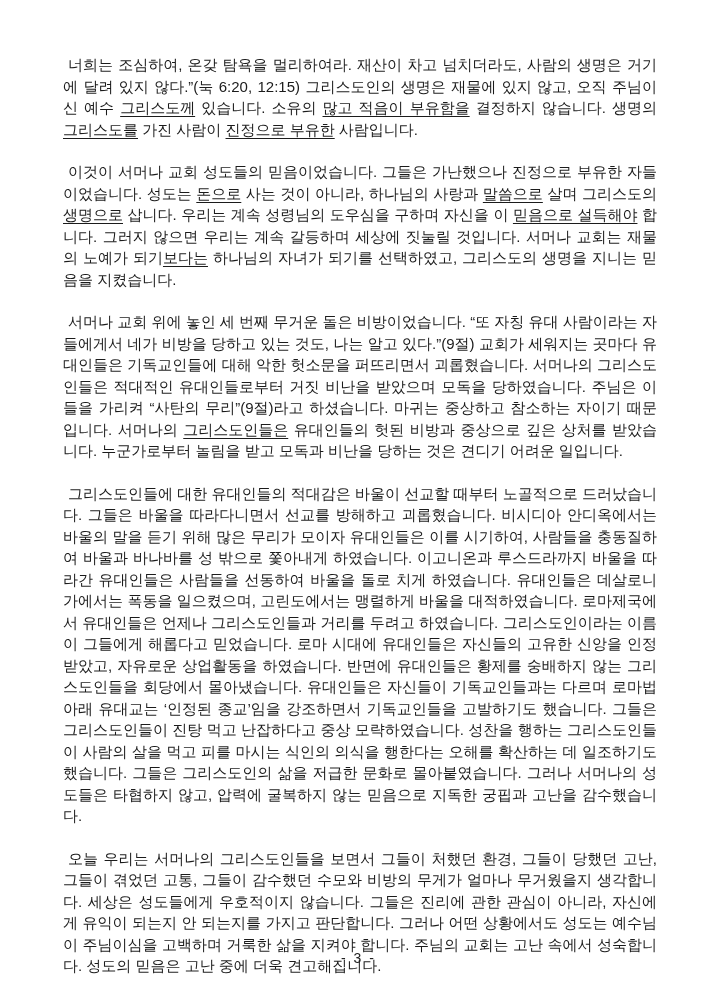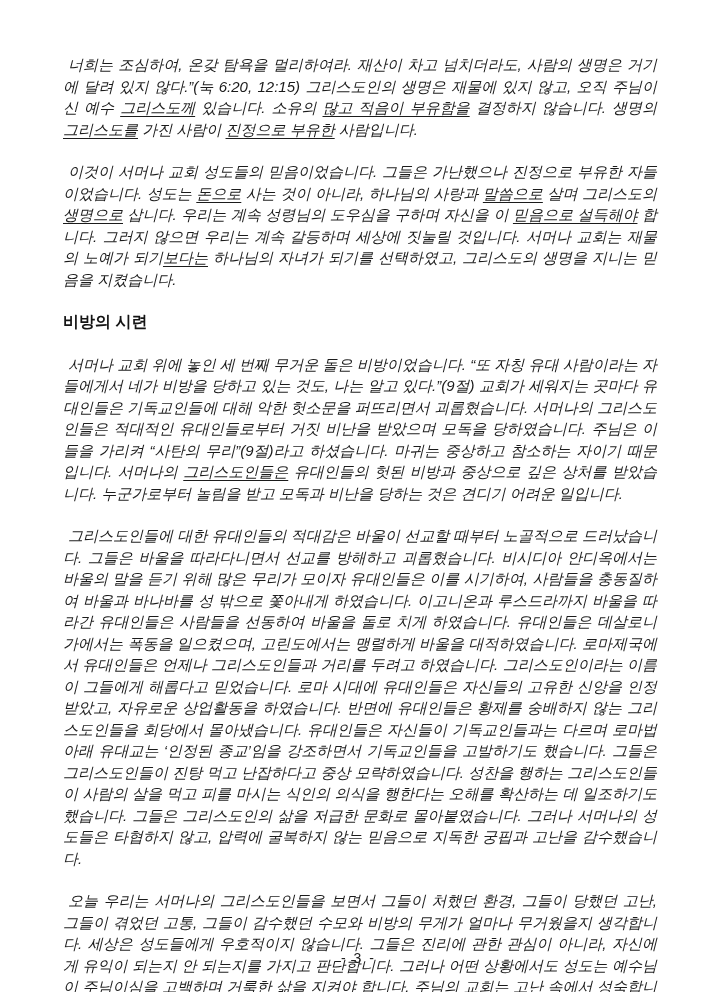--- a/index.html
+++ b/index.html
@@ -15,21 +15,20 @@
     font-family: "Liberation Sans", "DejaVu Sans", sans-serif;
     color: #1b1b1b;
   }
   .body-text p.para {
     font-size: 15px;
     line-height: 21.5px;
     text-align: justify;
     word-break: break-all;
     text-indent: 5px;
     margin: 0 0 21px 0;
-    font-style: italic;
   }
   .body-text h2.section-heading {
     font-size: 16px;
     line-height: 21.5px;
     font-weight: bold;
     margin: 0 0 21px 0;
     color: #141414;
   }
   .u {
     text-decoration: underline;
@@ -47,19 +46,18 @@
     color: #222222;
   }
 </style>
 </head>
 <body>
 
 <div class="page">
   <div class="body-text">
     <p class="para"><span>너희는 조심하여, 온갖 탐욕을 멀리하여라. 재산이 차고 넘치더라도, 사람의 생명은 거기에 달려 있지 않다.”(눅 6:20, 12:15) 그리스도인의 생명은 재물에 있지 않고, 오직 주님이신 예수 </span><span class="u">그리스도께</span><span> 있습니다. 소유의 </span><span class="u">많고 적음이 부유함을</span><span> 결정하지 않습니다. 생명의 </span><span class="u">그리스도를</span><span> 가진 사람이 </span><span class="u">진정으로 부유한</span><span> 사람입니다.</span></p>
     <p class="para"><span>이것이 서머나 교회 성도들의 믿음이었습니다. 그들은 가난했으나 진정으로 부유한 자들이었습니다. 성도는 </span><span class="u">돈으로</span><span> 사는 것이 아니라, 하나님의 사랑과 </span><span class="u">말씀으로</span><span> 살며 그리스도의 </span><span class="u">생명으로</span><span> 삽니다. 우리는 계속 성령님의 도우심을 구하며 자신을 이 </span><span class="u">믿음으로 설득해야</span><span> 합니다. 그러지 않으면 우리는 계속 갈등하며 세상에 짓눌릴 것입니다. 서머나 교회는 재물의 노예가 되기</span><span class="u">보다는</span><span> 하나님의 자녀가 되기를 선택하였고, 그리스도의 생명을 지니는 믿음을 지켰습니다.</span></p>
-    <h2 class="section-heading">비방의 시련</h2>
     <p class="para"><span>서머나 교회 위에 놓인 세 번째 무거운 돌은 비방이었습니다. “또 자칭 유대 사람이라는 자들에게서 네가 비방을 당하고 있는 것도, 나는 알고 있다.”(9절) 교회가 세워지는 곳마다 유대인들은 기독교인들에 대해 악한 헛소문을 퍼뜨리면서 괴롭혔습니다. 서머나의 그리스도인들은 적대적인 유대인들로부터 거짓 비난을 받았으며 모독을 당하였습니다. 주님은 이들을 가리켜 “사탄의 무리”(9절)라고 하셨습니다. 마귀는 중상하고 참소하는 자이기 때문입니다. 서머나의 </span><span class="u">그리스도인들은</span><span> 유대인들의 헛된 비방과 중상으로 깊은 상처를 받았습니다. 누군가로부터 놀림을 받고 모독과 비난을 당하는 것은 견디기 어려운 일입니다.</span></p>
     <p class="para"><span>그리스도인들에 대한 유대인들의 적대감은 바울이 선교할 때부터 노골적으로 드러났습니다. 그들은 바울을 따라다니면서 선교를 방해하고 괴롭혔습니다. 비시디아 안디옥에서는 바울의 말을 듣기 위해 많은 무리가 모이자 유대인들은 이를 시기하여, 사람들을 충동질하여 바울과 바나바를 성 밖으로 쫓아내게 하였습니다. 이고니온과 루스드라까지 바울을 따라간 유대인들은 사람들을 선동하여 바울을 돌로 치게 하였습니다. 유대인들은 데살로니가에서는 폭동을 일으켰으며, 고린도에서는 맹렬하게 바울을 대적하였습니다. 로마제국에서 유대인들은 언제나 그리스도인들과 거리를 두려고 하였습니다. 그리스도인이라는 이름이 그들에게 해롭다고 믿었습니다. 로마 시대에 유대인들은 자신들의 고유한 신앙을 인정받았고, 자유로운 상업활동을 하였습니다. 반면에 유대인들은 황제를 숭배하지 않는 그리스도인들을 회당에서 몰아냈습니다. 유대인들은 자신들이 기독교인들과는 다르며 로마법 아래 유대교는 ‘인정된 종교’임을 강조하면서 기독교인들을 고발하기도 했습니다. 그들은 그리스도인들이 진탕 먹고 난잡하다고 중상 모략하였습니다. 성찬을 행하는 그리스도인들이 사람의 살을 먹고 피를 마시는 식인의 의식을 행한다는 오해를 확산하는 데 일조하기도 했습니다. 그들은 그리스도인의 삶을 저급한 문화로 몰아붙였습니다. 그러나 서머나의 성도들은 타협하지 않고, 압력에 굴복하지 않는 믿음으로 지독한 궁핍과 고난을 감수했습니다.</span></p>
     <p class="para"><span>오늘 우리는 서머나의 그리스도인들을 보면서 그들이 처했던 환경, 그들이 당했던 고난, 그들이 겪었던 고통, 그들이 감수했던 수모와 비방의 무게가 얼마나 무거웠을지 생각합니다. 세상은 성도들에게 우호적이지 않습니다. 그들은 진리에 관한 관심이 아니라, 자신에게 유익이 되는지 안 되는지를 가지고 판단합니다. 그러나 어떤 상황에서도 성도는 예수님이 주님이심을 고백하며 거룩한 삶을 지켜야 합니다. 주님의 교회는 고난 속에서 성숙합니다. 성도의 믿음은 고난 중에 더욱 견고해집니다.</span></p>
   </div>
   <div class="page-number">- 3 -</div>
 </div>
 
 </body></html>

